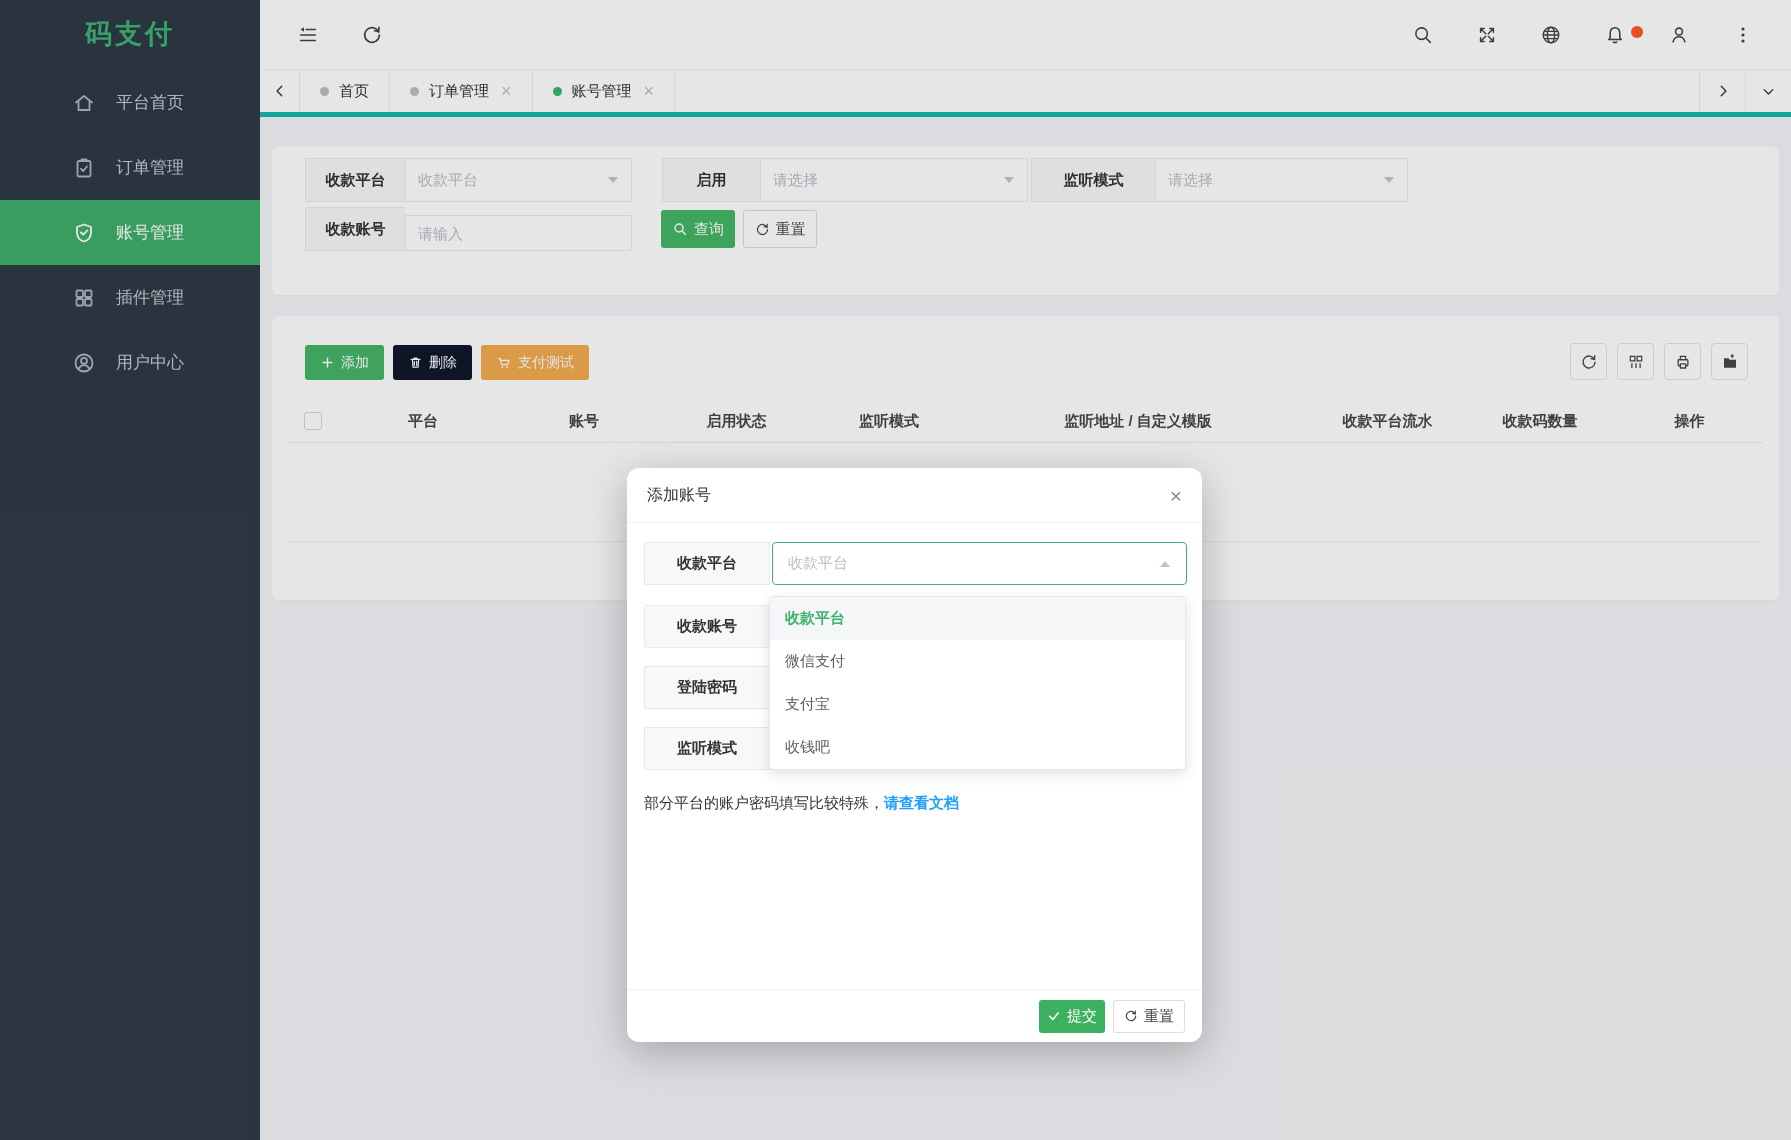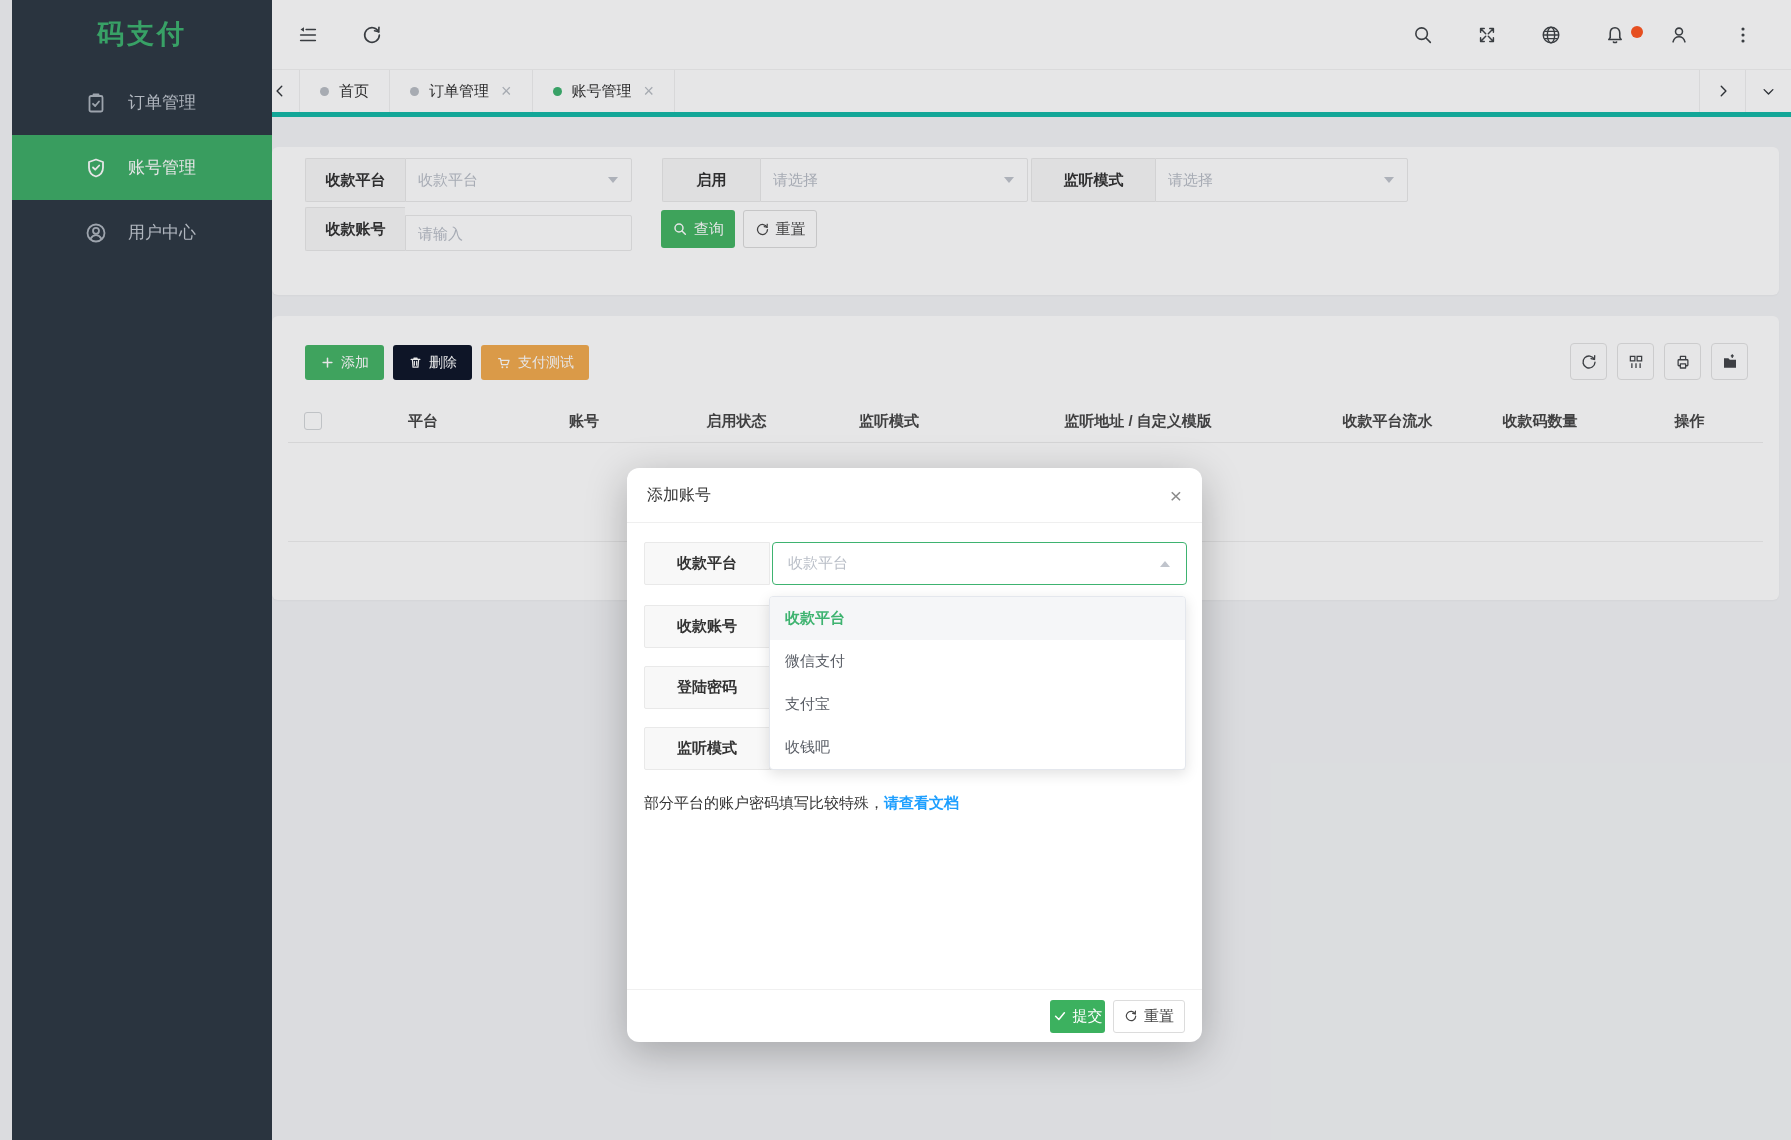--- a/index.html
+++ b/index.html
@@ -4,21 +4,21 @@
 <style>
   * { margin:0; padding:0; box-sizing:border-box; }
   html,body { width:1791px; height:1140px; }
   body {
     font-family:"Liberation Sans","DejaVu Sans",sans-serif;
     background:#f3f4f6; overflow:hidden; position:relative; color:#333;
   }
   svg { display:block; }
 
   
-  .sidebar { position:absolute; left:12px; top:0; width:260px; height:1140px; background:#2e3944; z-index:10; }
+  .sidebar { position:absolute; left:0; top:0; width:260px; height:1140px; background:#2e3944; z-index:10; }
   .logo { height:68px; display:flex; align-items:center; justify-content:center;
           color:#3eb370; font-size:27px; font-weight:bold; letter-spacing:3px; }
   .menu { padding-top:2px; }
   .menu-item { height:65px; display:flex; align-items:center; padding-left:72px; gap:20px;
                color:#c3cad2; font-size:17px; cursor:pointer; }
   .menu-item .mi-icon { color:#aeb6bf; }
   .menu-item.active { background:#3fae68; color:#fff; }
   .menu-item.active .mi-icon { color:#fff; }
 
   
@@ -93,54 +93,74 @@
   .m-label { width:126px; background:#f8f8f8; border:1px solid #e9e9e9; display:flex; align-items:center;
              justify-content:center; font-size:15px; color:#333; font-weight:600; border-radius:2px 0 0 2px; }
   .m-input { width:415px; border:1px solid #e9e9e9; border-left:none; display:flex; align-items:center;
              justify-content:space-between; padding:0 15px; color:#b9bec7; font-size:15px; background:#fff;
              border-radius:0 2px 2px 0; cursor:pointer; }
   .m-input.focused { border:1px solid #3eb370; border-radius:4px; margin-left:2px; }
   .m-note { position:absolute; left:17px; top:326px; font-size:15px; color:#333; }
   .m-note .doc-link { color:#1e9fff; font-weight:bold; cursor:pointer; }
   .modal-footer { position:absolute; left:0; right:0; top:521px; height:53px; border-top:1px solid #f0f0f0;
                   display:flex; align-items:center; justify-content:flex-end; gap:8px; padding:0 17px; }
-  .btn-submit { width:55px; height:33px; background:#3cb15f; color:#fff; font-size:15px; }
+  .btn-submit { width:66px; height:33px; background:#3cb15f; color:#fff; font-size:15px; }
   .btn-mreset { width:72px; height:33px; background:#fff; border:1px solid #dcdcdc; color:#444; font-size:15px; }
 
   .dropdown { position:absolute; left:769px; top:596px; width:417px; background:#fff;
               border:1px solid #e4e7ed; border-radius:4px; box-shadow:0 4px 14px rgba(0,0,0,0.12);
               z-index:60; overflow:hidden; }
   .dd-option { height:43px; display:flex; align-items:center; padding:0 15px; font-size:15px;
                color:#5a5e66; cursor:pointer; }
   .dd-option.selected { color:#3eb370; font-weight:bold; background:#f5f6f8; }
 </style>
 </head>
 <body>
 
 <aside class="sidebar">
   <div class="logo">码支付</div>
   <nav class="menu">
     <div class="menu-item">
       <span class="mi-icon">
         <svg width="24" height="24" viewBox="0 0 24 24" fill="none" stroke="currentColor" stroke-width="1.8" stroke-linecap="round" stroke-linejoin="round">
+            <path d="M4 11.5 L12 5 L20 11.5"></path>
+            <path d="M6.5 10 V19 H17.5 V10"></path>
+          </svg>
+      </span>
+      <span>平台首页</span>
+    </div>
+    <div class="menu-item">
+      <span class="mi-icon">
+        <svg width="24" height="24" viewBox="0 0 24 24" fill="none" stroke="currentColor" stroke-width="1.8" stroke-linecap="round" stroke-linejoin="round">
             <rect x="5.5" y="5" width="13" height="15.5" rx="1.5"></rect>
             <path d="M9.5 5 V3.5 H14.5 V5"></path>
             <path d="M9 12.8 l2.2 2.2 L15 10.5"></path>
           </svg>
       </span>
       <span>订单管理</span>
     </div>
     <div class="menu-item active">
       <span class="mi-icon">
         <svg width="24" height="24" viewBox="0 0 24 24" fill="none" stroke="currentColor" stroke-width="1.8" stroke-linecap="round" stroke-linejoin="round">
             <path d="M12 3.5 L19 6 V11.5 C19 16 16.2 19.2 12 20.5 C7.8 19.2 5 16 5 11.5 V6 Z"></path>
             <path d="M9 11.5 l2.2 2.2 L15.2 9.5"></path>
           </svg>
       </span>
       <span>账号管理</span>
+    </div>
+    <div class="menu-item">
+      <span class="mi-icon">
+        <svg width="24" height="24" viewBox="0 0 24 24" fill="none" stroke="currentColor" stroke-width="1.8">
+            <rect x="4.5" y="4.5" width="6.5" height="6.5" rx="1"></rect>
+            <rect x="13" y="4.5" width="6.5" height="6.5" rx="1"></rect>
+            <rect x="4.5" y="13" width="6.5" height="6.5" rx="1"></rect>
+            <rect x="13" y="13" width="6.5" height="6.5" rx="1"></rect>
+          </svg>
+      </span>
+      <span>插件管理</span>
     </div>
     <div class="menu-item">
       <span class="mi-icon">
         <svg width="24" height="24" viewBox="0 0 24 24" fill="none" stroke="currentColor" stroke-width="1.8" stroke-linecap="round">
             <circle cx="12" cy="12" r="8.5"></circle>
             <circle cx="12" cy="9.8" r="3"></circle>
             <path d="M6.6 17.8 C8 15.3 10 14.2 12 14.2 C14 14.2 16 15.3 17.4 17.8"></path>
           </svg>
       </span>
       <span>用户中心</span>

